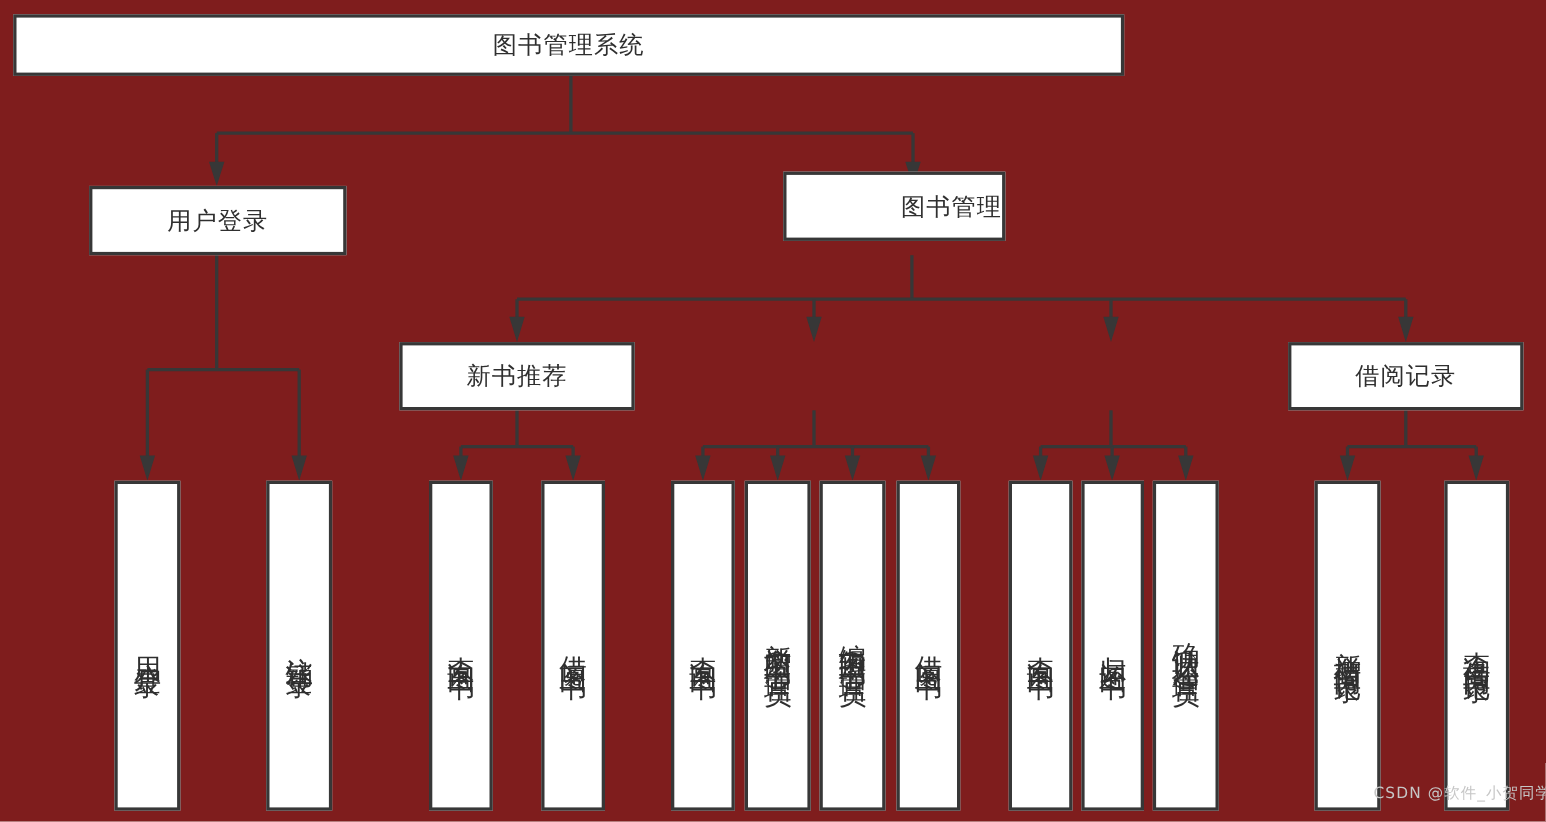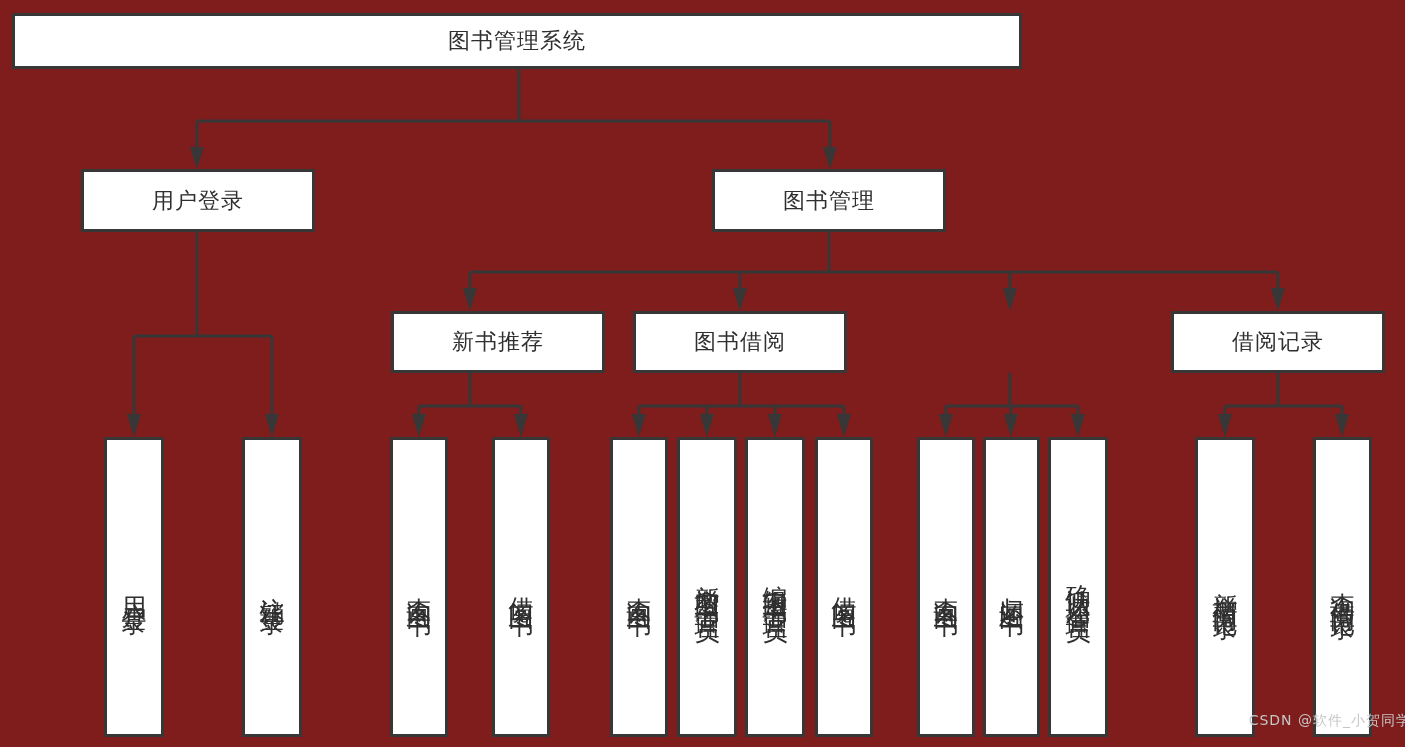--- a/index.html
+++ b/index.html
@@ -130,29 +130,26 @@
     </g>
   </svg>
 
   <div class="node hnode" style="left:12px; top:13px; width:1010px; height:56px;">
     <span class="label">图书管理系统</span>
   </div>
 
   <div class="node hnode" style="left:81px; top:169px; width:234px; height:63px;">
     <span class="label">用户登录</span>
   </div>
-  <div class="node hnode" style="left:712px; top:169px; width:234px; height:63px;">
+  <div class="node hnode" style="left:712px; top:156px; width:202px; height:63px;justify-content:flex-end;">
     <span class="label">图书管理</span>
   </div>
 
-  <div class="node hnode" style="left:363px; top:311px; width:214px; height:62px;margin-left:28px;">
+  <div class="node hnode" style="left:363px; top:311px; width:214px; height:62px;">
     <span class="label">新书推荐</span>
-  </div>
-  <div class="node hnode" style="left:633px; top:311px; width:214px; height:62px;">
-    <span class="label">图书借阅</span>
   </div>
   <div class="node hnode" style="left:1171px; top:311px; width:214px; height:62px;justify-content:center;">
     <span class="label">借阅记录</span>
   </div>
 
   <div class="node vnode" style="left:104px; top:437px; width:60px; height:300px;">
     <span class="label">用户登录</span>
   </div>
   <div class="node vnode" style="left:242px; top:437px; width:60px; height:300px;">
     <span class="label">注销登录</span>

